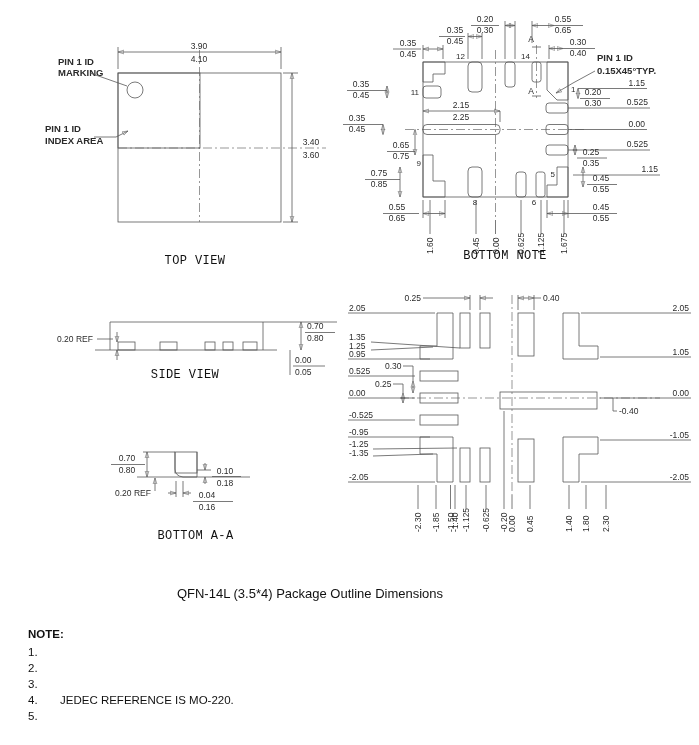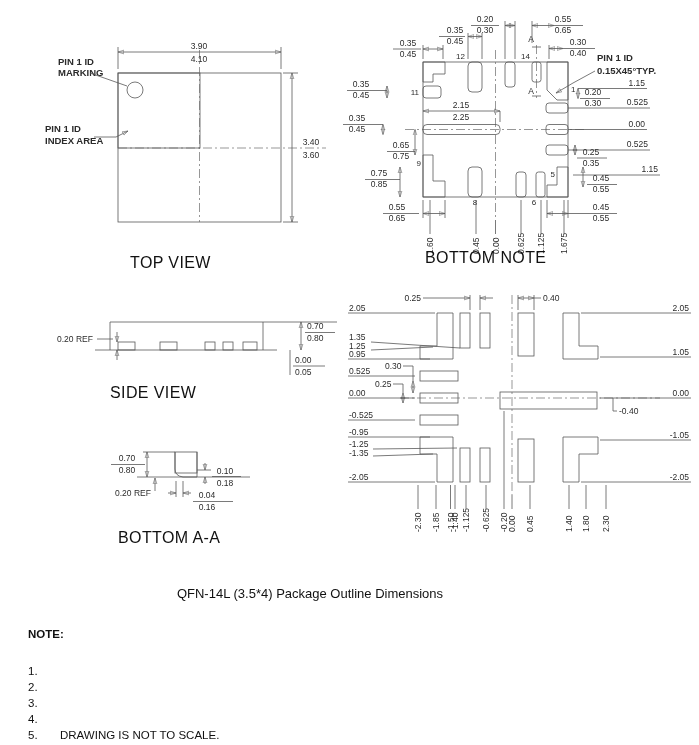--- a/index.html
+++ b/index.html
@@ -4,24 +4,24 @@
 <style>
   html,body{margin:0;padding:0;background:#fff;}
   #page{position:relative;width:699px;height:745px;background:#fff;font-family:"Liberation Sans",sans-serif;overflow:hidden;}
   svg{position:absolute;overflow:visible;}
   svg line,svg path,svg rect,svg circle,svg polyline{stroke:#585858;stroke-width:.8;fill:none;}
   svg .cl{stroke-dasharray:9 3 2 3;stroke-width:.7;stroke:#6a6a6a;}
   svg text{stroke:none;fill:#2b2b2b;font-family:"Liberation Sans",sans-serif;font-size:8.5px;}
   svg text.tm{text-anchor:middle;} svg text.te{text-anchor:end;}
   svg text.pn{font-size:8px;}
   svg text.bl{font-weight:bold;font-size:9.5px;}
-  .cap{position:absolute;font-size:16px;color:#111;text-align:left;letter-spacing:.4px;}
+  .cap{position:absolute;font-size:12px;color:#111;text-align:center;letter-spacing:.4px;font-family:Liberation Mono, monospace;}
   .title{position:absolute;left:0;top:586px;width:620px;text-align:center;font-size:13px;color:#111;}
   .notes{position:absolute;left:28px;top:628px;width:560px;font-size:11.5px;color:#111;}
-  .notes .nh{font-weight:bold;margin-bottom:23px;}
+  .notes .nh{font-weight:bold;margin-bottom:4px;}
   .note-row{display:flex;line-height:16px;}
   .note-row .nn{width:32px;flex:0 0 32px;}
 </style>
 </head>
 <body>
 
 <div id="page">
 
 <svg style="left:30px;top:25px;" width="320" height="255">
   <defs>
@@ -230,21 +230,21 @@
     <line x1="246" y1="27" x2="246" y2="55" marker-start="url(#ar)" marker-end="url(#ar)"></line>
     <text x="252" y="34">0.70</text>
     <line x1="250" y1="37.5" x2="280" y2="37.5"></line>
     <text x="252" y="46">0.80</text>
     <line x1="235" y1="55" x2="235" y2="80"></line>
     <text x="240" y="68">0.00</text>
     <line x1="238" y1="71" x2="270" y2="71"></line>
     <text x="240" y="80">0.05</text>
   </g>
 </svg>
-<div class="cap" style="left:110px;top:384px;width:150px;">SIDE VIEW</div>
+<div class="cap" style="left:110px;top:368px;width:150px;">SIDE VIEW</div>
 
 <svg style="left:55px;top:425px;" width="270" height="125">
   <g>
     <rect x="120" y="27" width="22" height="21" fill="url(#xh)"></rect>
     <path d="M120,27 V44 Q120,51 128,52 L142,52 V27"></path>
     <line x1="82" y1="52" x2="195" y2="52"></line>
     <line x1="142" y1="45" x2="156" y2="45"></line>
   </g>
   <g>
     <line x1="120" y1="27" x2="88" y2="27"></line>
@@ -379,20 +379,20 @@
         <span class="nn">1.</span>
       </div>
   <div class="note-row">
         <span class="nn">2.</span>
       </div>
   <div class="note-row">
         <span class="nn">3.</span>
       </div>
   <div class="note-row">
         <span class="nn">4.</span>
+        <span>JEDEC REFERENCE IS MO-220.</span>
       </div>
   <div class="note-row">
         <span class="nn">5.</span>
-        <span>DRAWING IS NOT TO SCALE.</span>
       </div>
 </div>
 
 </div>
 
 </body></html>

